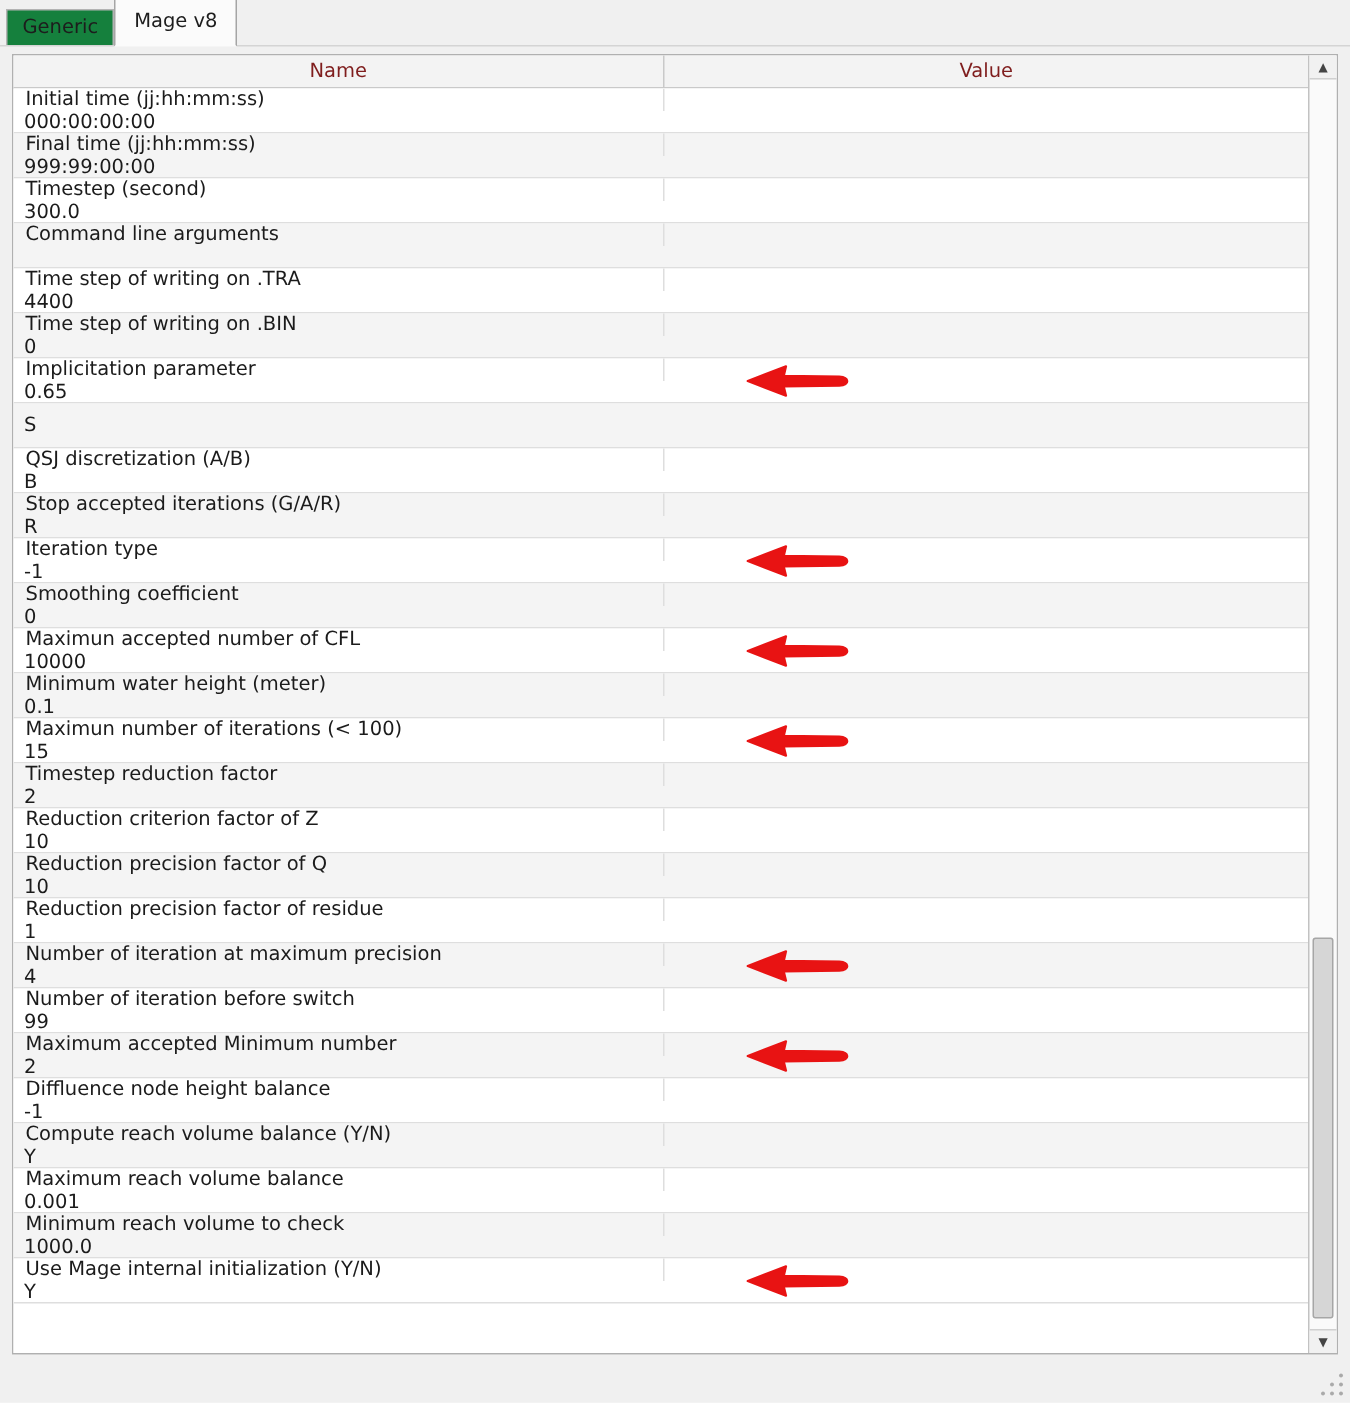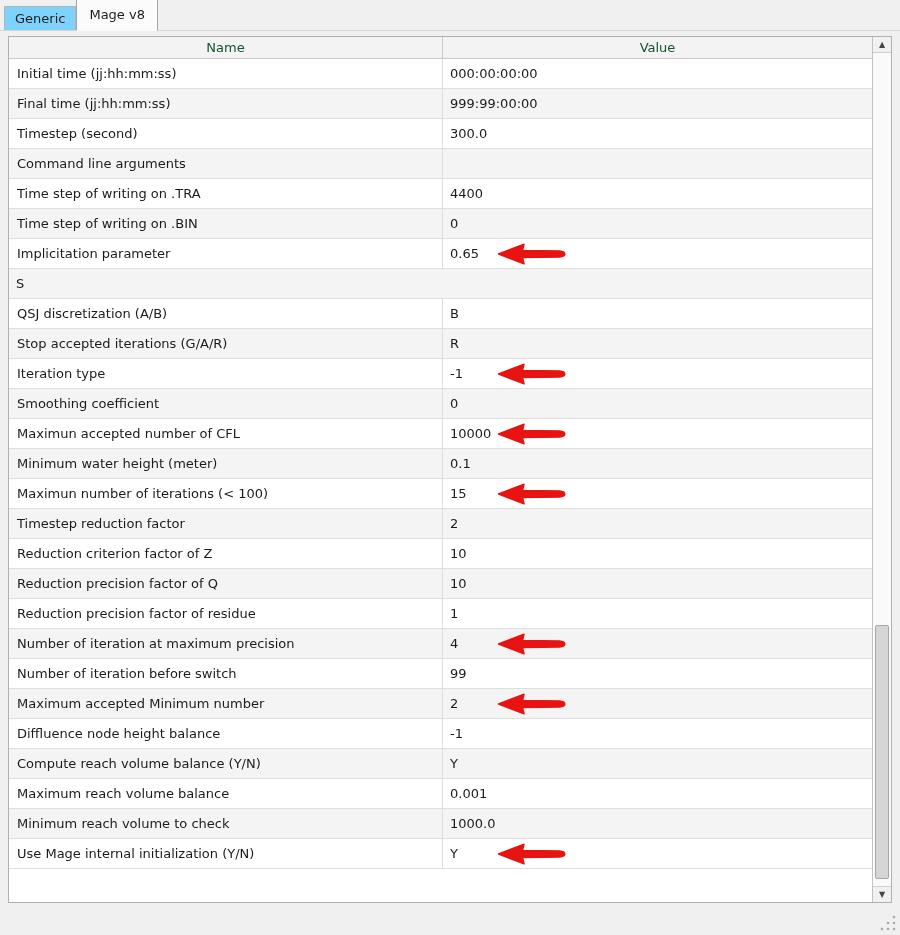--- a/index.html
+++ b/index.html
@@ -19,21 +19,21 @@
     border-bottom: 1px solid #d4d4d4;
   }
   .tab {
     display: flex; align-items: center; justify-content: center;
     font-size: 13px; color: #1d1d1d;
     box-sizing: border-box;
     cursor: default;
   }
   .tab.inactive {
     height: 24px; padding: 0 10px;
-    background: #7dd3fc;
+    background: #15803d;
     border: 1px solid #b3b3b3;
     border-bottom: none;
   }
   .tab.active {
     height: 30px; padding: 16px 12px;
     background: #fbfbfb;
     border: 1px solid #a5a5a5;
     border-bottom: 1px solid #fbfbfb;
     margin-bottom: -1px;
     z-index: 2;
@@ -49,35 +49,35 @@
   }
   .header {
     position: absolute; left: 0; top: 0; right: 19px; height: 22px;
     display: flex;
     background: #f3f3f3;
     border-bottom: 1px solid #c9c9c9;
     box-sizing: border-box;
   }
   .hcell {
     display: flex; align-items: center; justify-content: center;
-    font-size: 13px; color: #14532d;
+    font-size: 13px; color: #7f1d1d;
     box-sizing: border-box;
   }
   .hcell.name { width: 434px; border-right: 1px solid #c9c9c9; }
   .hcell.value { flex: 1; }
 
   .tbody {
     position: absolute; left: 0; top: 22px; right: 19px; bottom: 0;
     background: #ffffff;
     overflow: hidden;
   }
   .row {
     height: 30px; box-sizing: border-box;
     border-bottom: 1px solid #dedede;
-    display: flex; position: relative;
+    display: flex; position: relative; flex-direction: column;
   }
   .row:nth-child(odd)  { background: #ffffff; }
   .row:nth-child(even) { background: #f4f4f4; }
   .cell {
     display: flex; align-items: center;
     font-size: 13px; color: #1b1b1b;
     box-sizing: border-box;
     white-space: nowrap; overflow: hidden;
   }
   .cell.name { width: 434px; padding-left: 8px; border-right: 1px solid #dedede; }

